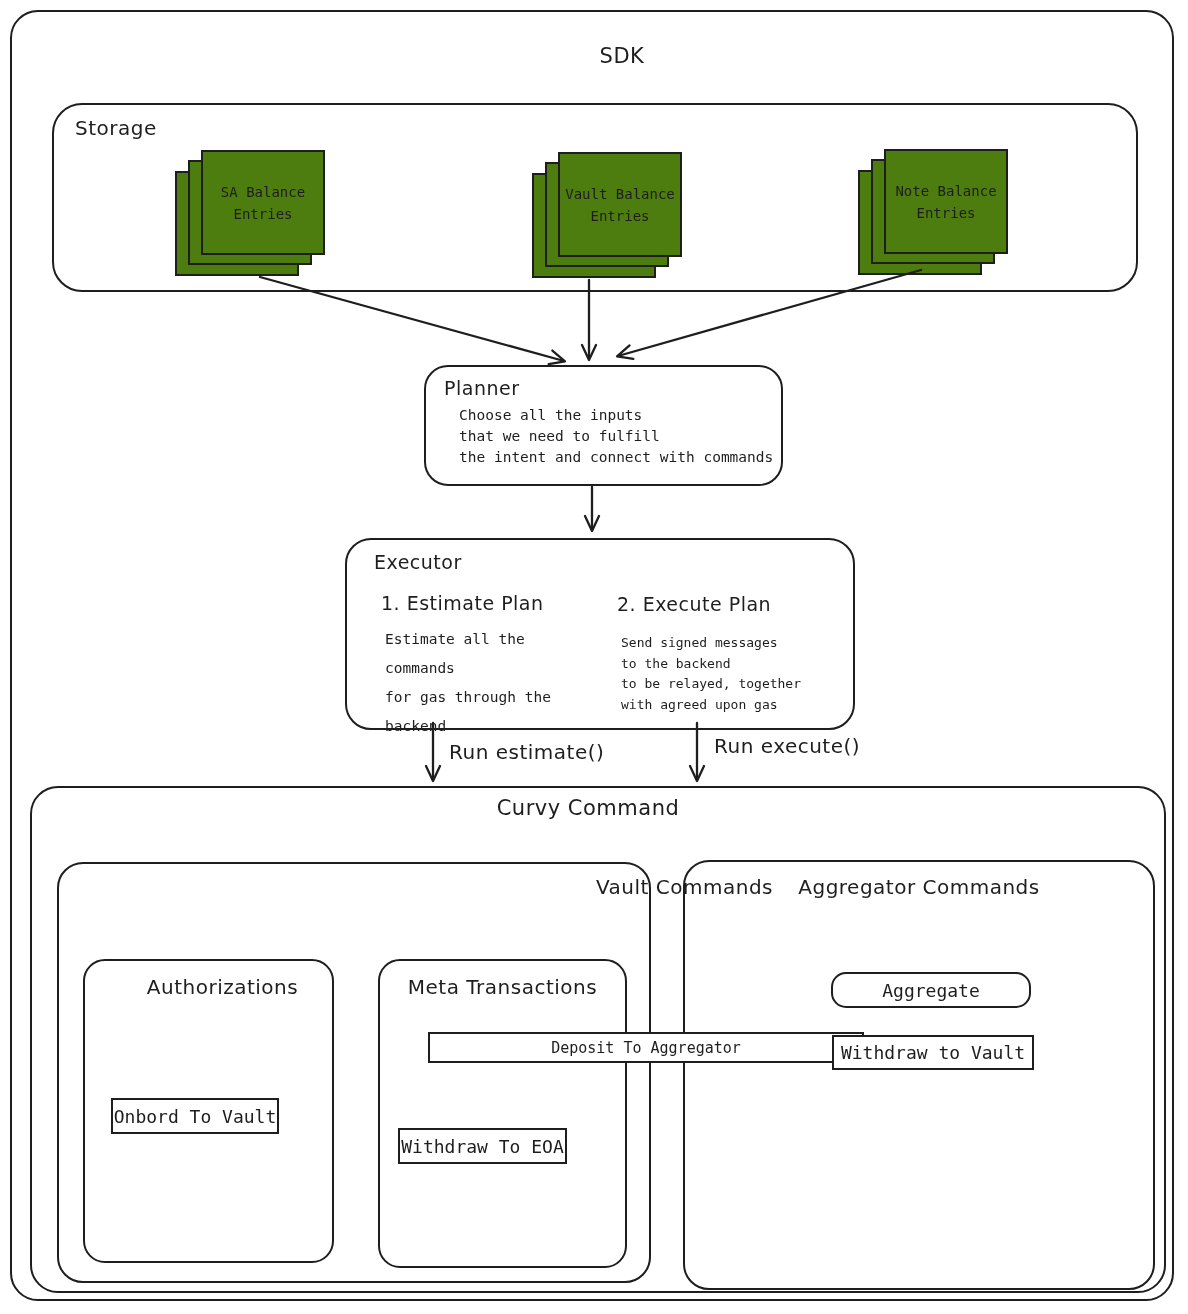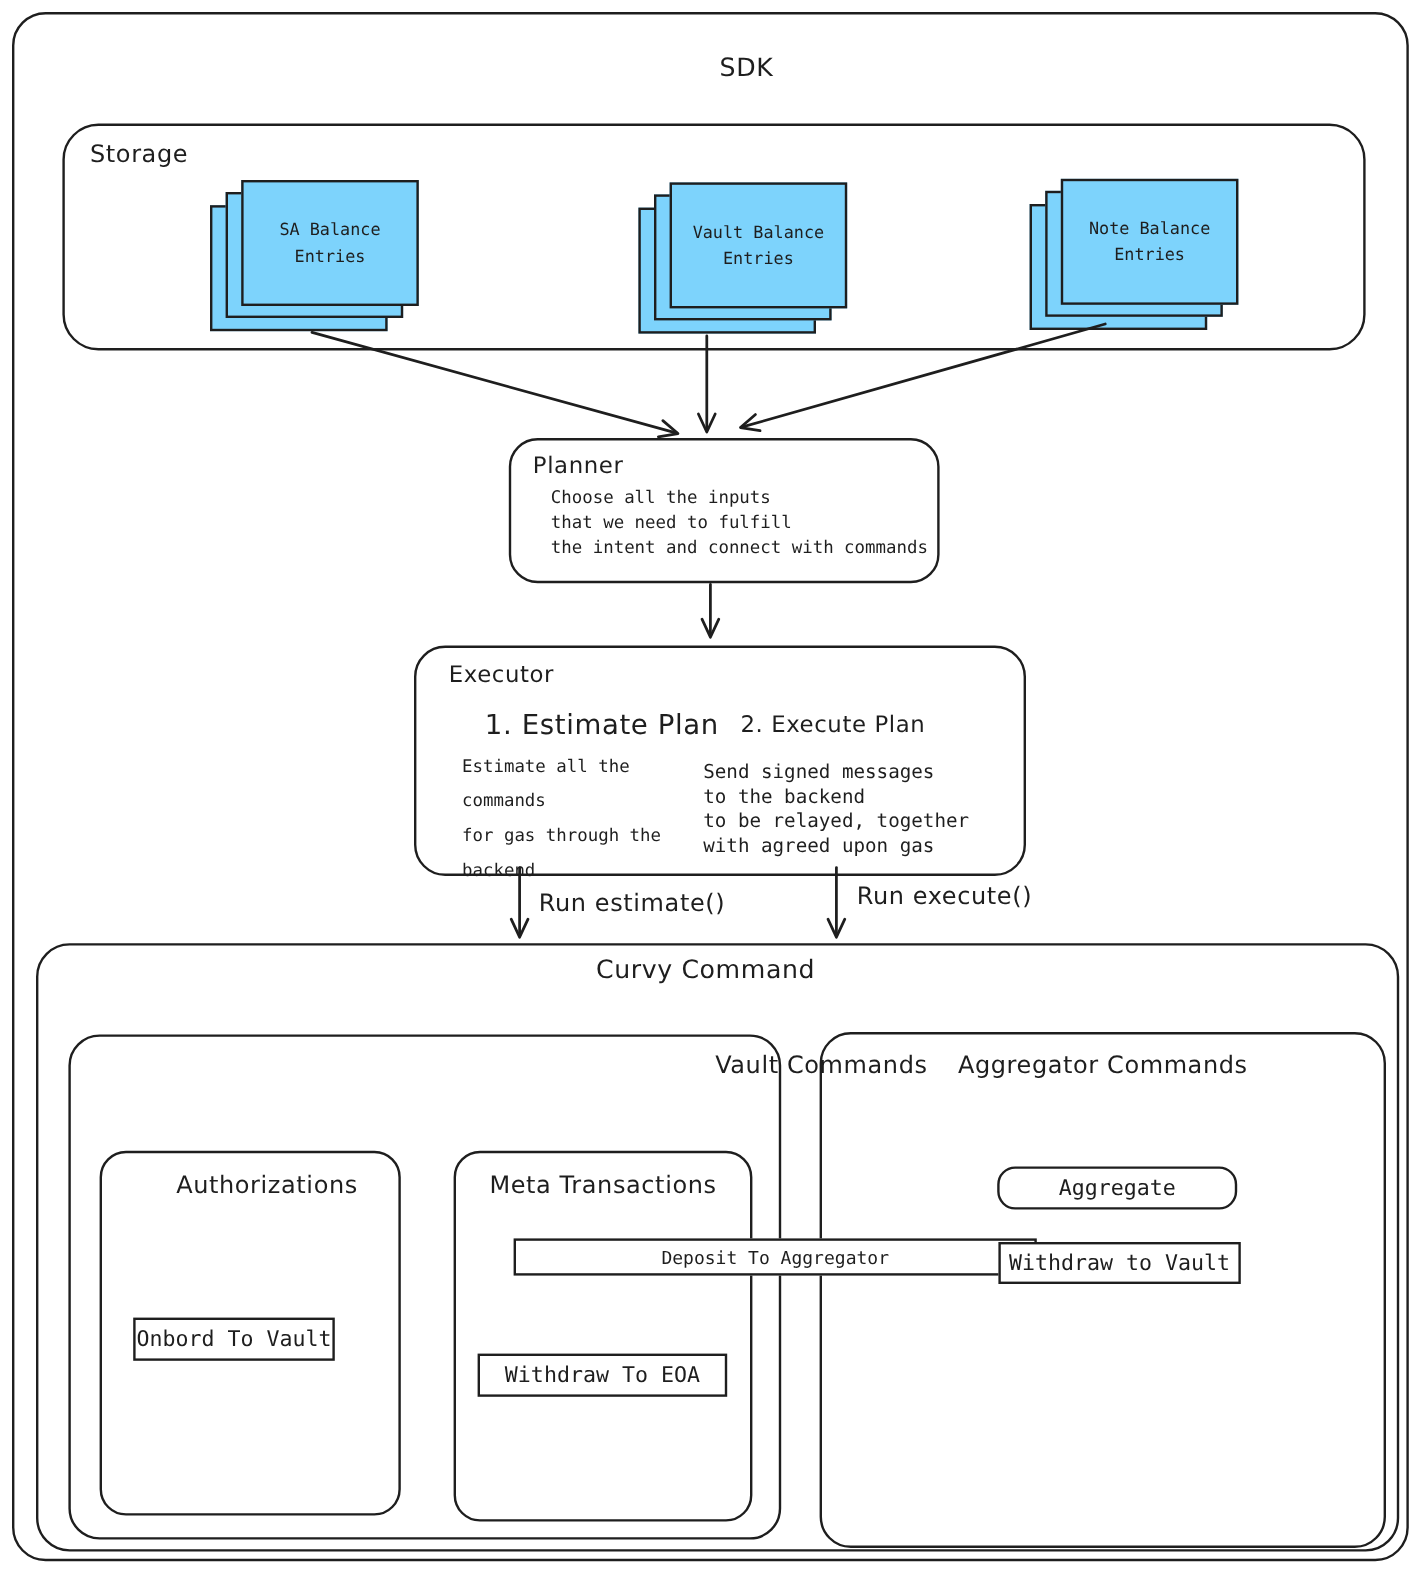--- a/index.html
+++ b/index.html
@@ -30,22 +30,22 @@
     white-space:pre-line;
   }
   .abs{position:absolute;}
   .ctr-title{
     position:absolute;left:0;right:12px;top:0;
     text-align:center;
   }
   
   .stack{position:absolute;width:152px;height:128px;}
   .card{
-    position:absolute;width:148px;height:105px;
-    background:#7dd3fc;border:2px solid #1e1e1e;
+    position:absolute;width:124px;height:105px;
+    background:#4d7c0f;border:2px solid #1e1e1e;
     box-sizing:border-box;
   }
   .card.back{left:0;top:21px;}
   .card.mid{left:13px;top:10px;}
   .card.front{
     left:26px;top:0;
     display:flex;align-items:center;justify-content:center;
     text-align:center;
     font-family:"DejaVu Sans Mono",monospace;
     font-size:14px;line-height:22px;
@@ -117,27 +117,27 @@
   </svg>
 
   <div class="box" style="left:424px;top:365px;width:359px;height:121px;border-width:2.5px;border-radius:24px;"></div>
   <div class="hand abs" style="left:444px;top:377px;font-size:19px;">Planner</div>
   <div class="code abs" style="left:459px;top:405px;font-size:14.5px;line-height:21px;">Choose all the inputs
 that we need to fulfill
 the intent and connect with commands</div>
 
   <div class="box" style="left:345px;top:538px;width:510px;height:192px;border-width:2.5px;border-radius:26px;"></div>
   <div class="hand abs" style="left:374px;top:551px;font-size:19px;">Executor</div>
-  <div class="hand abs" style="left:381px;top:592px;font-size:23px;margin-left:23px;">1. Estimate Plan</div>
+  <div class="hand abs" style="left:381px;top:592px;font-size:19px;">1. Estimate Plan</div>
   <div class="code abs" style="left:385px;top:625px;font-size:14.5px;line-height:29px;">Estimate all the
 commands
 for gas through the
 backend</div>
   <div class="hand abs" style="left:617px;top:593px;font-size:19px;">2. Execute Plan</div>
-  <div class="code abs" style="left:586px;top:633px;font-size:16px;line-height:20.5px;">Send signed messages
+  <div class="code abs" style="left:621px;top:633px;font-size:13px;line-height:20.5px;">Send signed messages
 to the backend
 to be relayed, together
 with agreed upon gas</div>
 
   <div class="hand abs" style="left:449px;top:740px;font-size:20px;">Run estimate()</div>
   <div class="hand abs" style="left:714px;top:734px;font-size:20px;">Run execute()</div>
 
   <div class="box" style="left:30px;top:786px;width:1136px;height:507px;border-width:2.5px;border-radius:28px;"></div>
   <div class="hand ctr-title" style="top:796px;font-size:21px;">Curvy Command</div>
 
@@ -147,21 +147,21 @@
   <div class="box" style="left:83px;top:959px;width:251px;height:304px;border-radius:22px;"></div>
   <div class="hand abs" style="left:83px;width:279px;top:975px;text-align:center;font-size:20px;">Authorizations</div>
 
   <div class="cmd" style="left:111px;top:1098px;width:168px;height:36px;">Onbord To Vault</div>
 
   <div class="box" style="left:378px;top:959px;width:249px;height:309px;border-radius:22px;"></div>
   <div class="hand abs" style="left:378px;width:249px;top:975px;text-align:center;font-size:20px;">Meta Transactions</div>
 
   <div class="cmd" style="left:428px;top:1032px;width:436px;height:31px;font-size:15px;">Deposit To Aggregator</div>
 
-  <div class="cmd" style="left:398px;top:1128px;width:208px;height:36px;">Withdraw To EOA</div>
+  <div class="cmd" style="left:398px;top:1128px;width:169px;height:36px;">Withdraw To EOA</div>
 
   <div class="box" style="left:683px;top:860px;width:472px;height:430px;border-radius:26px;"></div>
   <div class="hand abs" style="left:683px;width:472px;top:875px;text-align:center;font-size:20px;">Aggregator Commands</div>
 
   <div class="cmd" style="left:831px;top:972px;width:200px;height:36px;border-width:2px;border-radius:15px;">Aggregate</div>
 
   <div class="cmd" style="left:832px;top:1035px;width:202px;height:35px;">Withdraw to Vault</div>
 
 </div>
 

